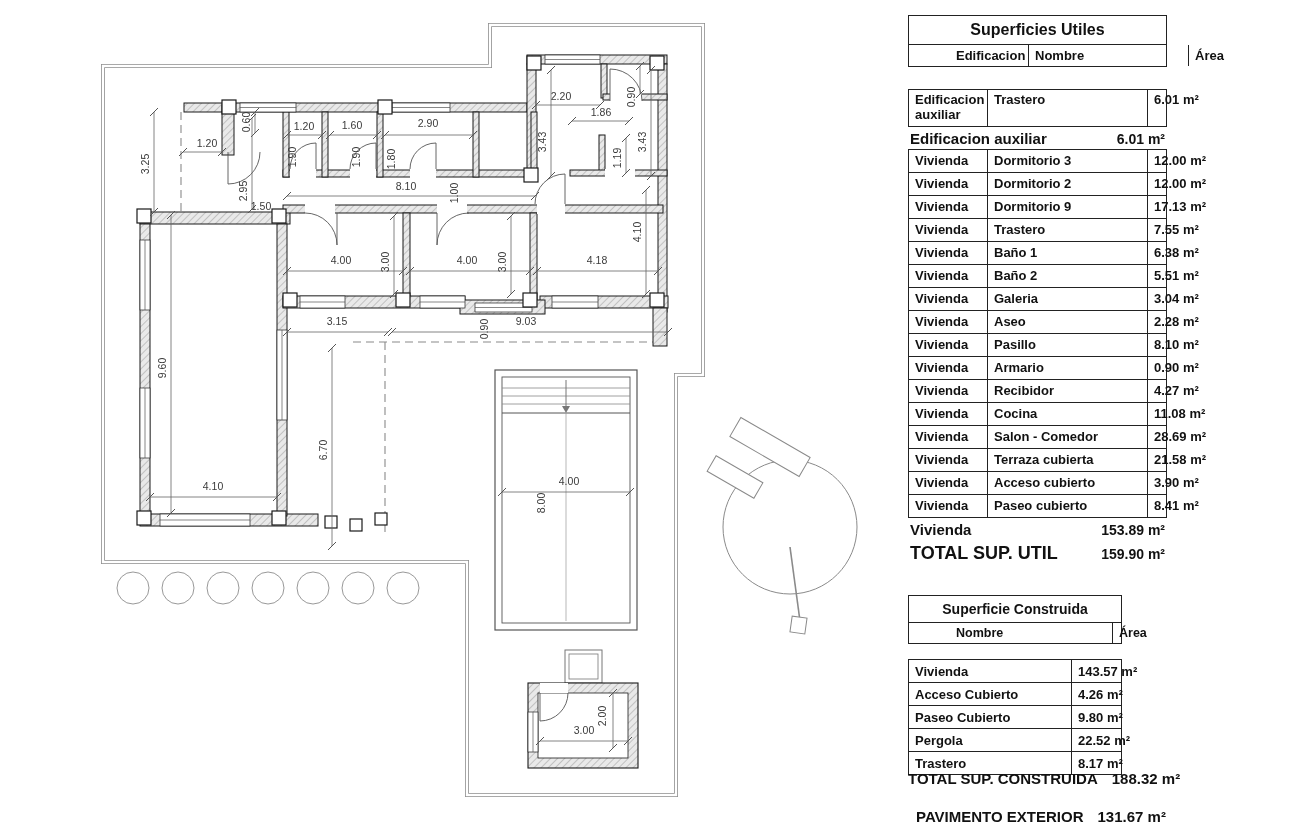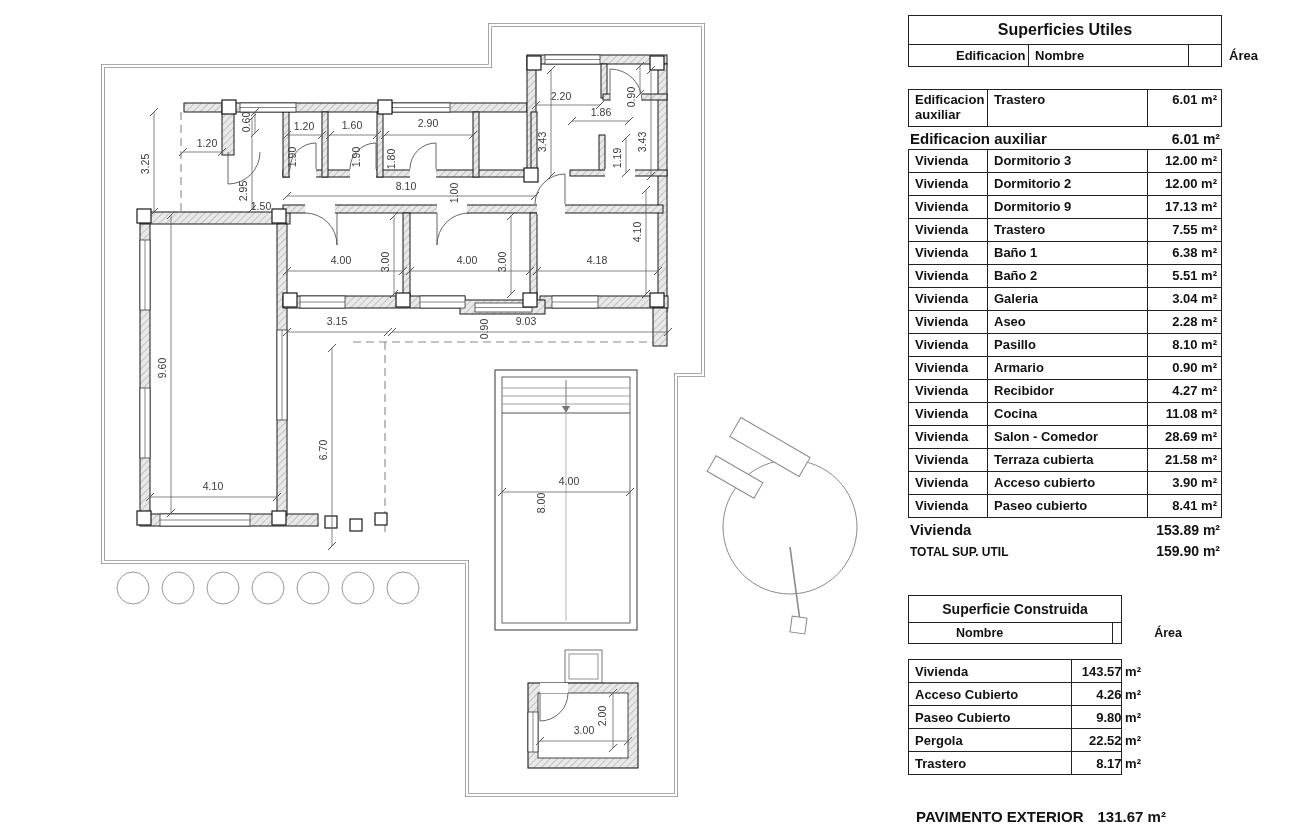--- a/index.html
+++ b/index.html
@@ -17,27 +17,27 @@
   .c-brd{border-left:1px solid #222;}
   .gap1{height:22px;}
   .gap2{height:15px;}
   .grow{display:grid;border:1px solid #222;}
   .grow .c{padding:3px 6px;font-size:13px;line-height:1.15;}
   .rows .r{display:grid;border:1px solid #222;border-top:0;}
   .rows .r:first-child{border-top:1px solid #222;}
   .rows .c{padding:3.5px 6px;font-size:13px;white-space:nowrap;}
   .g3{grid-template-columns:78px 160px 76px;}
   .g2{grid-template-columns:162px 76px;}
-  .ar{text-align:right;}
+  .ar{text-align:left;}
   .grp-big{font-size:15px;}
   .sub{display:flex;justify-content:space-between;align-items:baseline;
        padding:3px 2px 2px 2px;}
   .sub .lab{font-size:15px;}
   .sub .val{font-size:14px;text-align:right;}
-  .tot .lab{font-size:12px;}
+  .tot .lab{font-size:18px;}
   .free-line{position:absolute;font-weight:bold;color:#111;font-size:15px;
              display:flex;gap:14px;white-space:nowrap;}
 </style>
 </head>
 <body>
 
 <div id="stage">
 
   <svg id="plan-svg" width="900" height="840" viewBox="0 0 900 840">
     <defs>
@@ -329,21 +329,21 @@
         <line x1="536" y1="745" x2="544" y2="737" stroke="#555" stroke-width="1"></line>
         <line x1="624" y1="745" x2="632" y2="737" stroke="#555" stroke-width="1"></line>
         <text text-anchor="middle" font-size="10.5" font-family="&quot;Liberation Sans&quot;, sans-serif" fill="#3a3a3a" x="584" y="734">3.00</text>
         <line x1="613" y1="693" x2="613" y2="748" stroke="#666" stroke-width="0.8"></line>
         <line x1="609" y1="697" x2="617" y2="689" stroke="#555" stroke-width="1"></line>
         <line x1="609" y1="752" x2="617" y2="744" stroke="#555" stroke-width="1"></line>
         <text text-anchor="middle" font-size="10.5" font-family="&quot;Liberation Sans&quot;, sans-serif" fill="#3a3a3a" transform="translate(606 716) rotate(-90)">2.00</text>
       </g>
   </svg>
 
-  <div class="tbl" style="left:908px;top:15px;width:314px">
+  <div class="tbl" style="left:908px;top:15px;width:259px">
     <div class="tbl-title">Superficies Utiles</div>
     <div class="thead g3">
       <div class="c">Edificacion</div>
       <div class="c c-brd">Nombre</div>
       <div class="c c-brd ar">Área</div>
     </div>
     <div class="gap1"></div>
     <div class="grow g3">
       <div class="c grp-big">Edificacion auxiliar</div>
       <div class="c c-brd">Trastero</div>
@@ -469,18 +469,22 @@
           <div class="c">Pergola</div>
           <div class="c c-brd ar">22.52 m²</div>
         </div>
         <div class="r g2">
           <div class="c">Trastero</div>
           <div class="c c-brd ar">8.17 m²</div>
         </div>
       </div>
   </div>
 
+  <div class="free-line" style="left:908px;top:770px;">
+    <span>TOTAL SUP. CONSTRUIDA</span>
+    <span>188.32 m²</span>
+  </div>
   <div class="free-line" style="left:916px;top:808px;">
     <span>PAVIMENTO EXTERIOR</span>
     <span>131.67 m²</span>
   </div>
 
 </div>
 
 </body></html>

